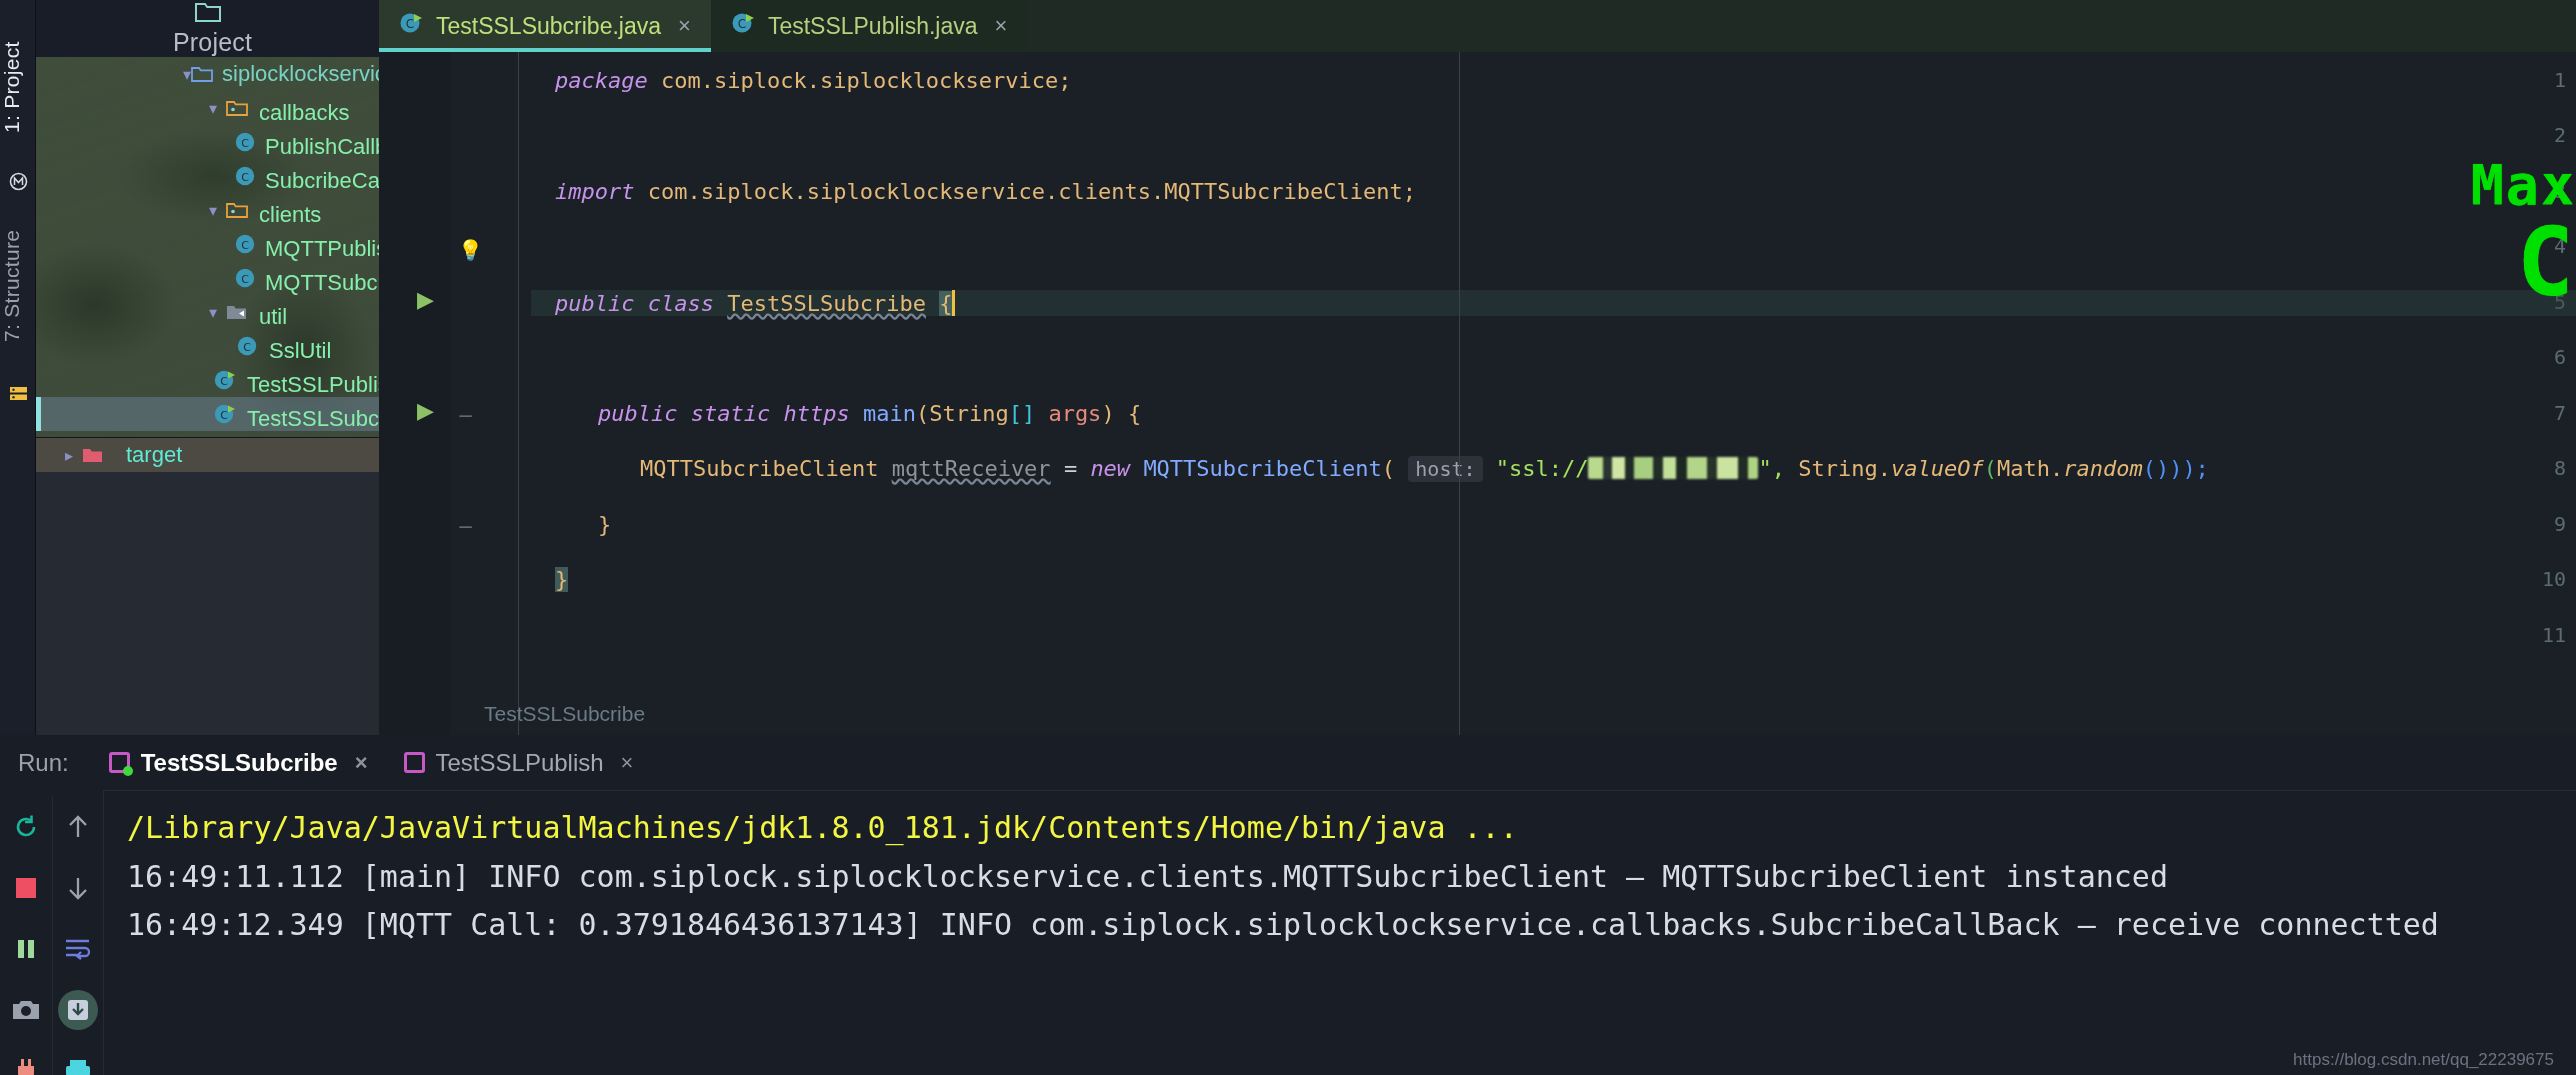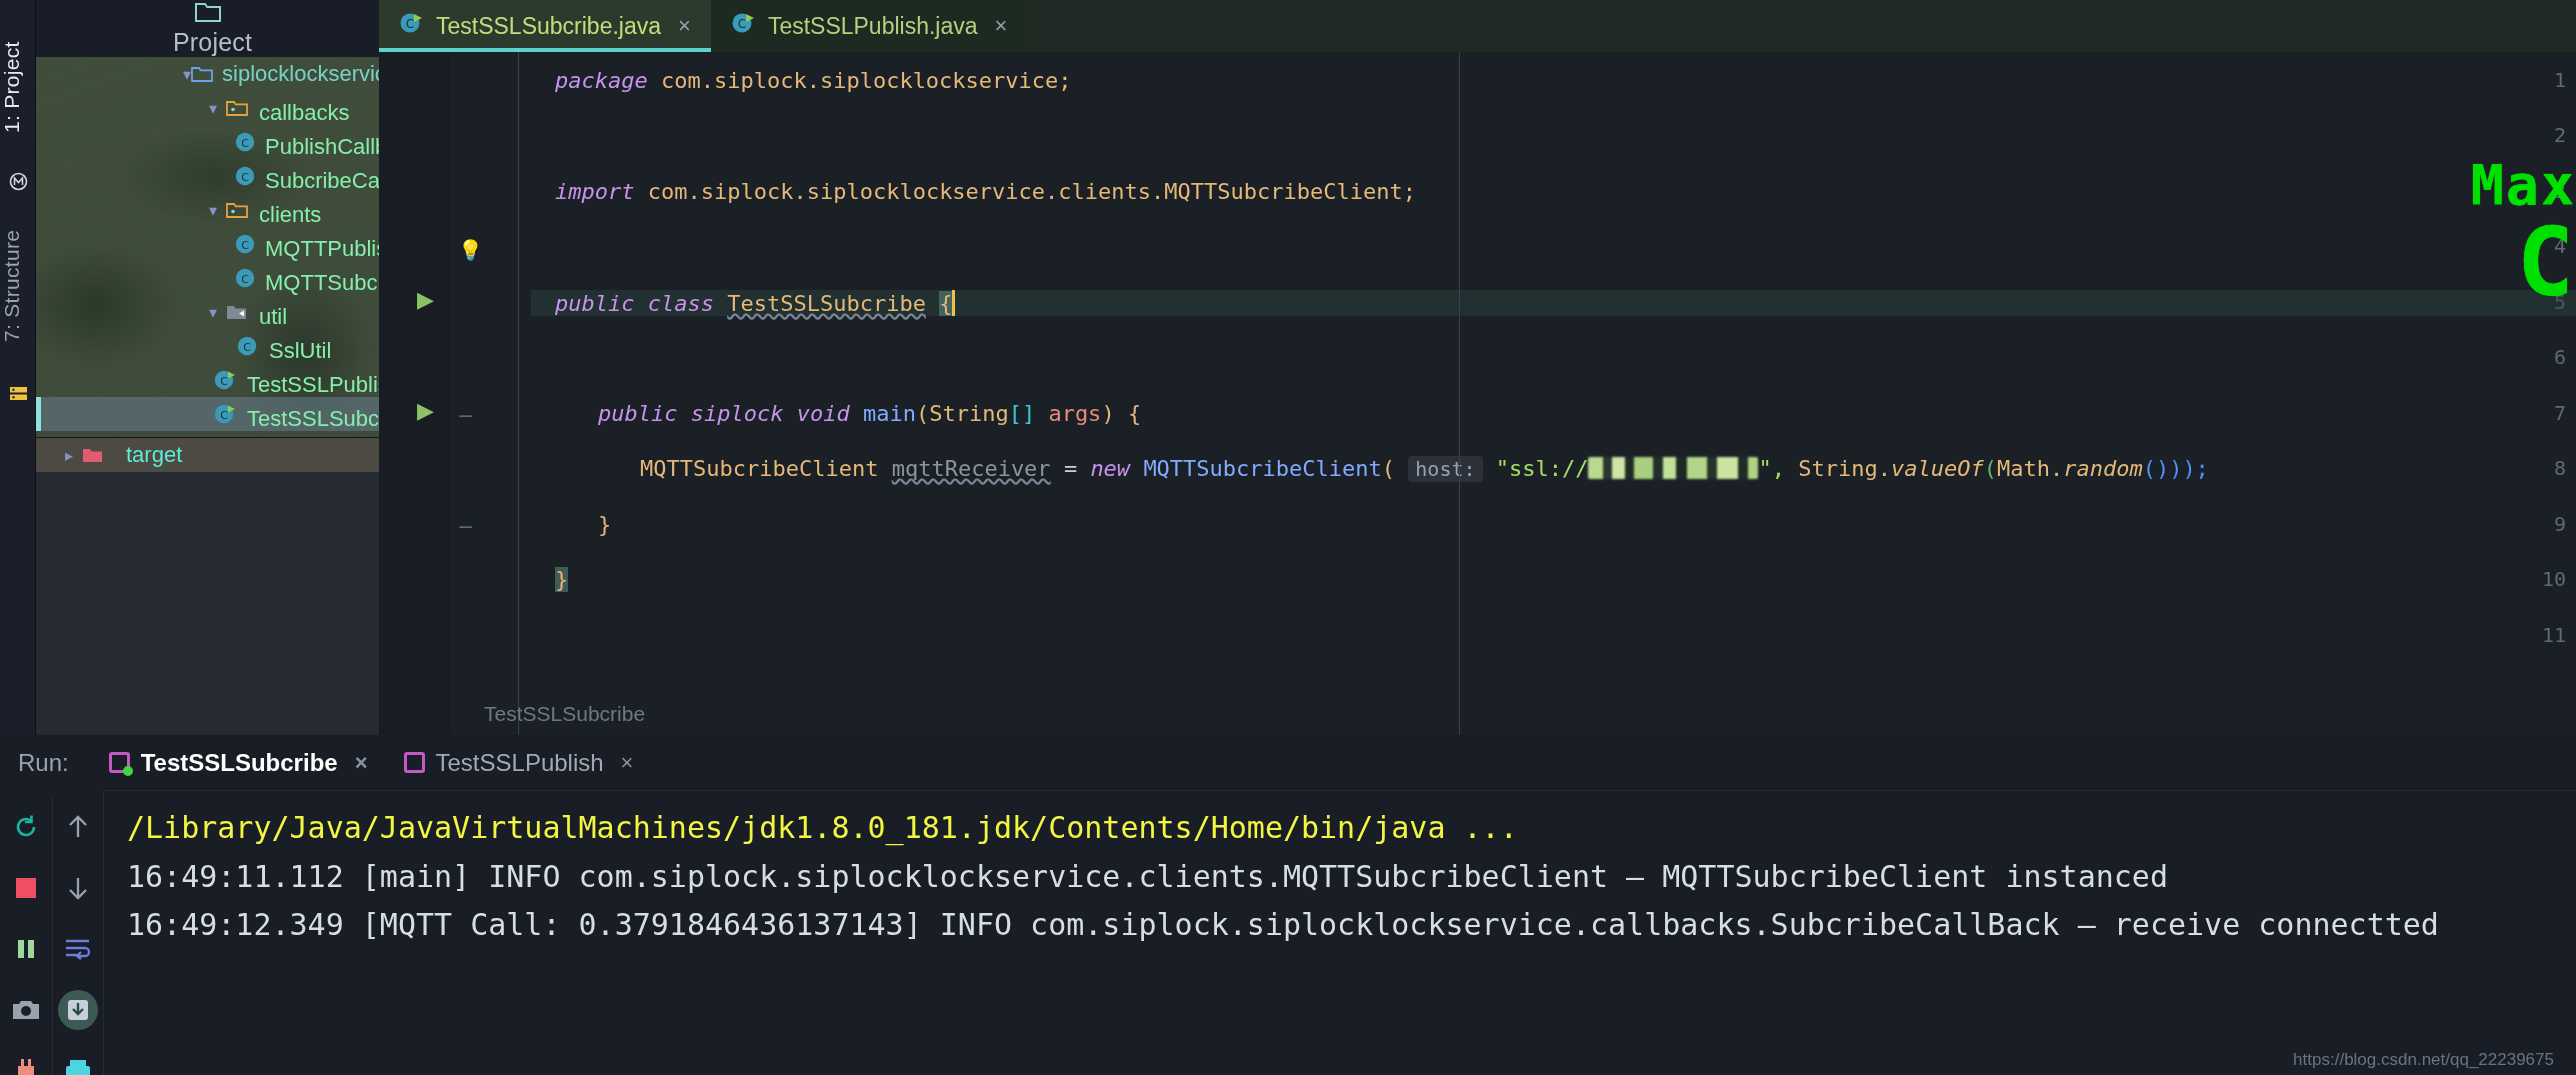--- a/index.html
+++ b/index.html
@@ -451,21 +451,21 @@
       <div class="foldmark" style="top:349px">⚊</div>
       <div class="foldmark" style="top:460px">⚊</div>
 
       <div class="code">
         <div class="cline" style="top:16px"><span class="kw">package</span> <span class="pkg">com.siplock.siplocklockservice;</span></div>
 
         <div class="cline" style="top:127px"><span class="kw">import</span> <span class="pkg">com.siplock.siplocklockservice.clients.MQTTSubcribeClient;</span></div>
 
         <div class="cline hl" style="top:238px"><span class="kw">public class</span> <span class="cls wavy">TestSSLSubcribe</span> <span class="brk1 selbrace">{</span><span class="caret"></span></div>
 
-        <div class="cline" style="top:349px; left:67px"><span class="kw">public siplock void</span> <span class="meth">main</span><span class="brk1">(</span><span class="cls">String</span><span class="brk2">[]</span><span class="param"> args</span><span class="brk1">)</span> <span class="brk1">{</span></div>
+        <div class="cline" style="top:349px; left:67px"><span class="kw">public static https</span> <span class="meth">main</span><span class="brk1">(</span><span class="cls">String</span><span class="brk2">[]</span><span class="param"> args</span><span class="brk1">)</span> <span class="brk1">{</span></div>
 
         <div class="cline" style="top:404px; left:109px"><span class="cls">MQTTSubcribeClient</span> <span class="fld wavy">mqttReceiver</span> <span class="op">=</span> <span class="kw">new</span> <span class="meth">MQTTSubcribeClient</span><span class="brk1">(</span> <span class="hint-chip">host:</span> <span class="str">"ssl://</span><span class="redact"></span><span class="str">",</span> <span class="cls">String.</span><span class="metho">valueOf</span><span class="brk3">(</span><span class="cls">Math.</span><span class="metho">random</span><span class="brk4">()));</span></div>
 
         <div class="cline" style="top:460px; left:67px"><span class="brk1">}</span></div>
 
         <div class="cline" style="top:515px"><span class="brk1 selbrace">}</span></div>
       </div>
 
       <div class="vline" style="left:1080px"></div>
       <div class="vline" style="left:139px"></div>

